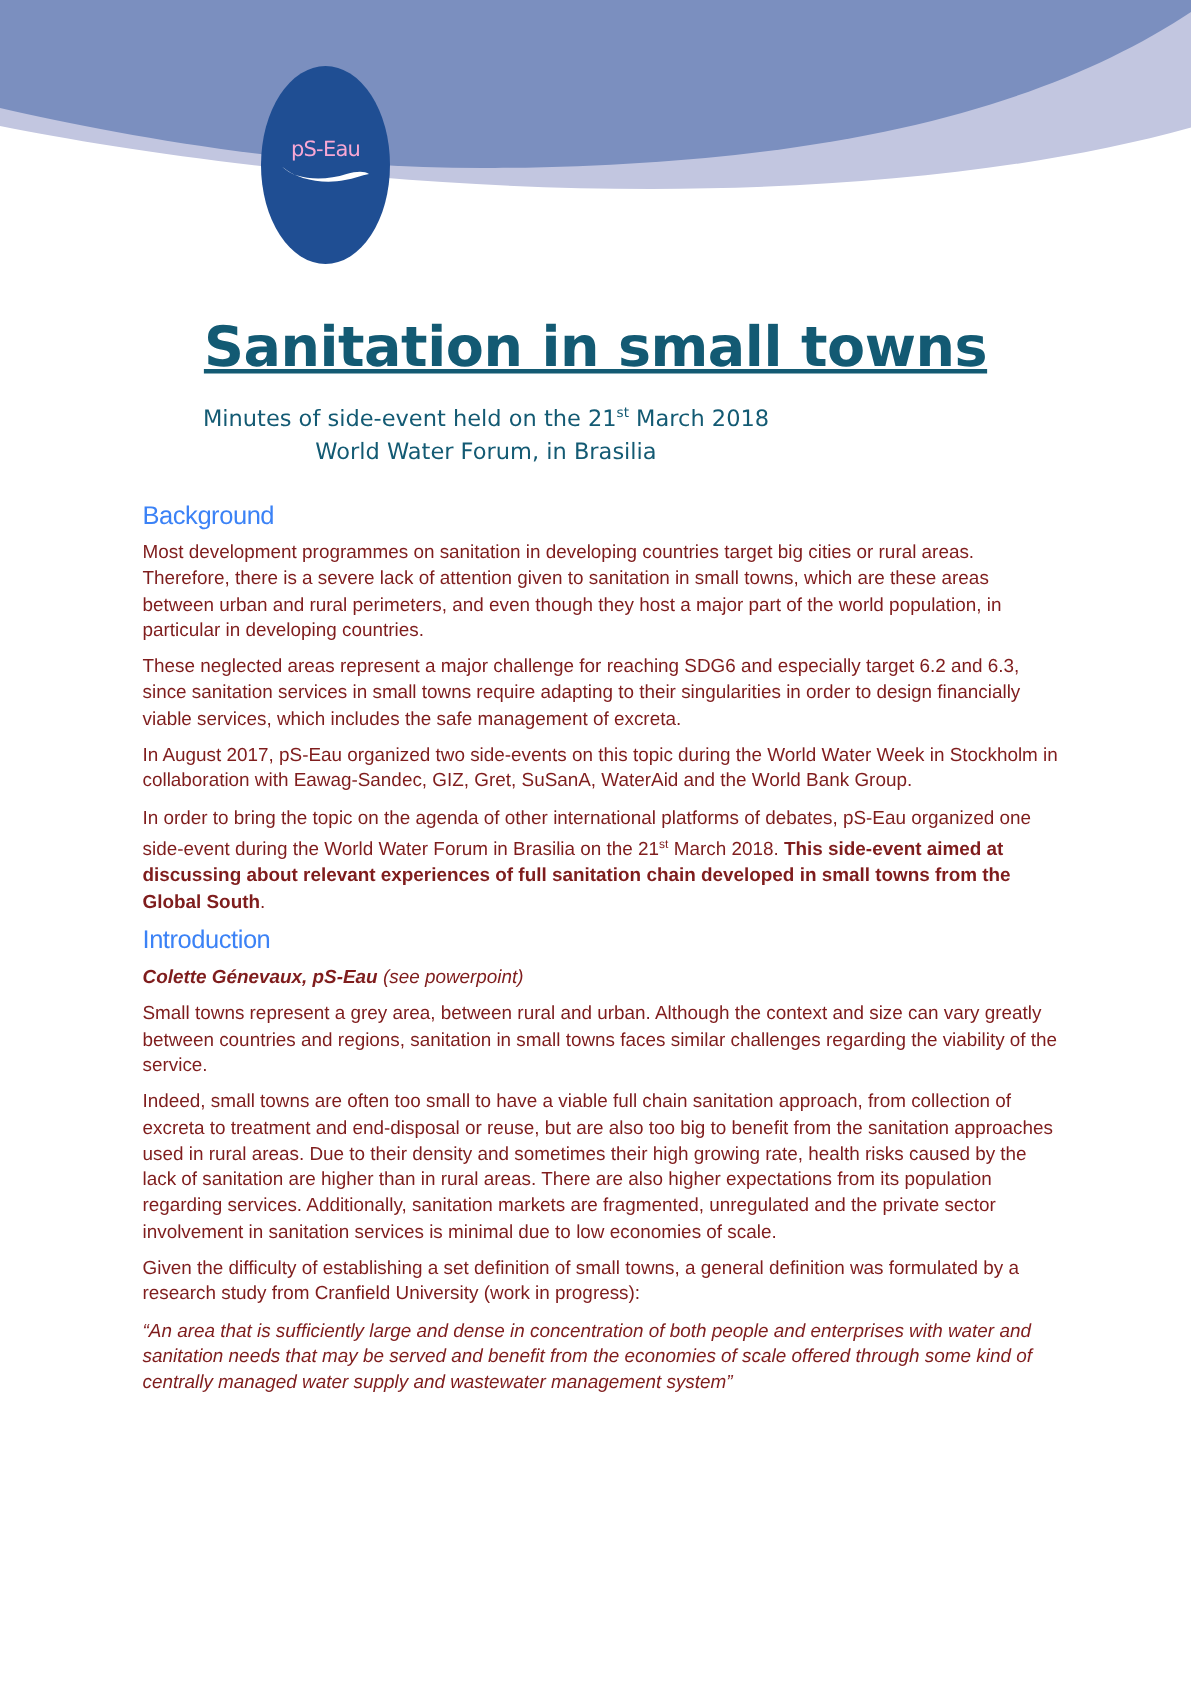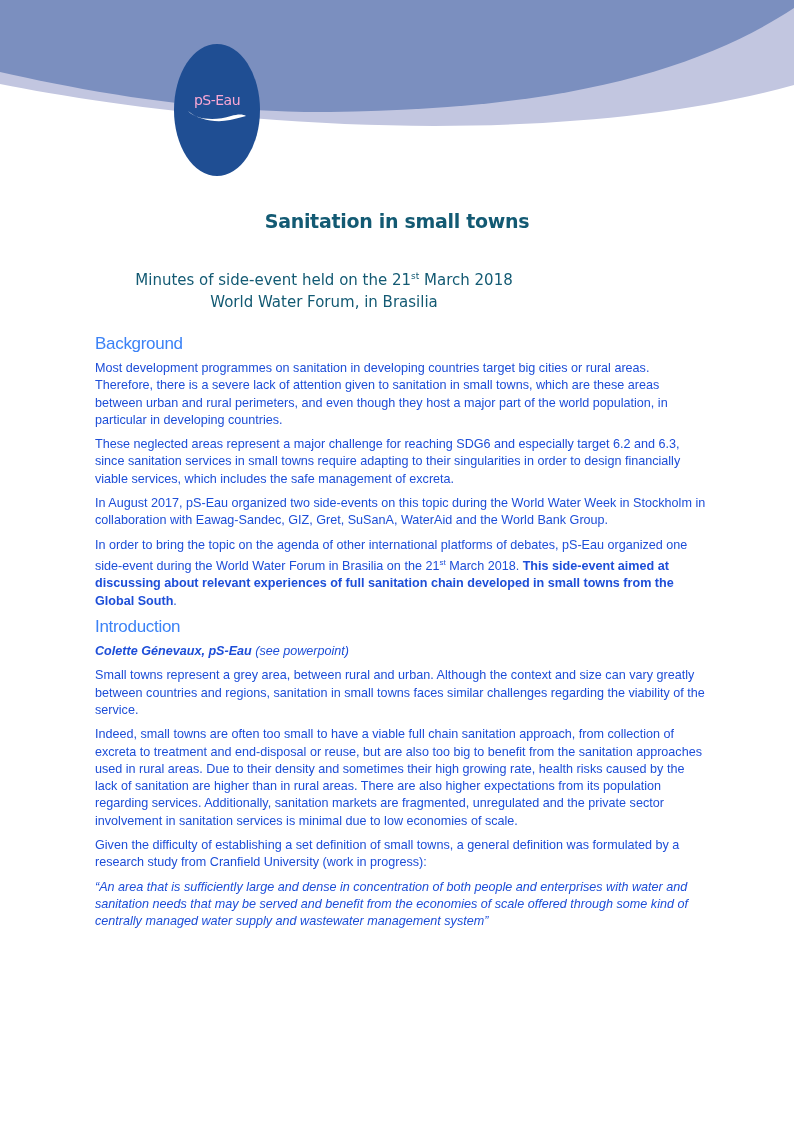--- a/index.html
+++ b/index.html
@@ -6,30 +6,30 @@
   body { width: 794px; height: 1123px; position: relative; overflow: hidden;
          font-family: "DejaVu Sans", sans-serif; color: #111; }
   .banner { position: absolute; left: 0; top: 0; width: 794px; height: 140px; }
   .logo { position: absolute; left: 174px; top: 44px; width: 86px; height: 132px;
           border-radius: 50%; background: #1f4e93; display: flex; align-items: center;
           justify-content: center; flex-direction: column; }
   .logo-text { color: #f9a8d4; font-family: "DejaVu Sans", sans-serif; font-weight: normal;
                font-size: 14px; letter-spacing: -0.5px; margin-top: -6px; }
   .logo-wave { width: 62px; height: 14px; margin-top: 0px; }
   .title { position: absolute; left: 0; top: 210px; width: 794px; text-align: center;
-           font-family: "DejaVu Sans", sans-serif; font-size: 19px; color: #135a73;
-           font-weight: bold; letter-spacing: -0.3px; }
+           font-family: "DejaVu Sans", sans-serif; font-size: 37px; color: #135a73;
+           font-weight: bold; letter-spacing: -0.3px; text-decoration: underline; }
   .subtitle { position: absolute; left: 0; top: 265px; width: 648px; text-align: center;
               font-size: 15px; line-height: 22px; color: #135a73; }
   .subtitle sup { font-size: 9px; }
   .content { position: absolute; left: 95px; top: 334px; width: 612px; }
   h2 { font-family: "Liberation Sans", sans-serif; font-size: 17px; color: #3b82f6;
        font-weight: normal; margin: 0 0 6px 0; letter-spacing: -0.3px; }
   p { font-family: "Liberation Sans", sans-serif; font-size: 12.6px; line-height: 17.3px;
-      margin: 0 0 7px 0; color: #1d4ed8; }
+      margin: 0 0 7px 0; color: #7f1d1d; }
   p b { font-weight: bold; }
   p sup { font-size: 8px; }
   .speaker { font-weight: bold; font-style: italic; }
   .quote { font-style: italic; }
   .intro { }
 </style>
 </head>
 <body>
 
 <svg class="banner" viewBox="0 0 794 140" preserveAspectRatio="none">

